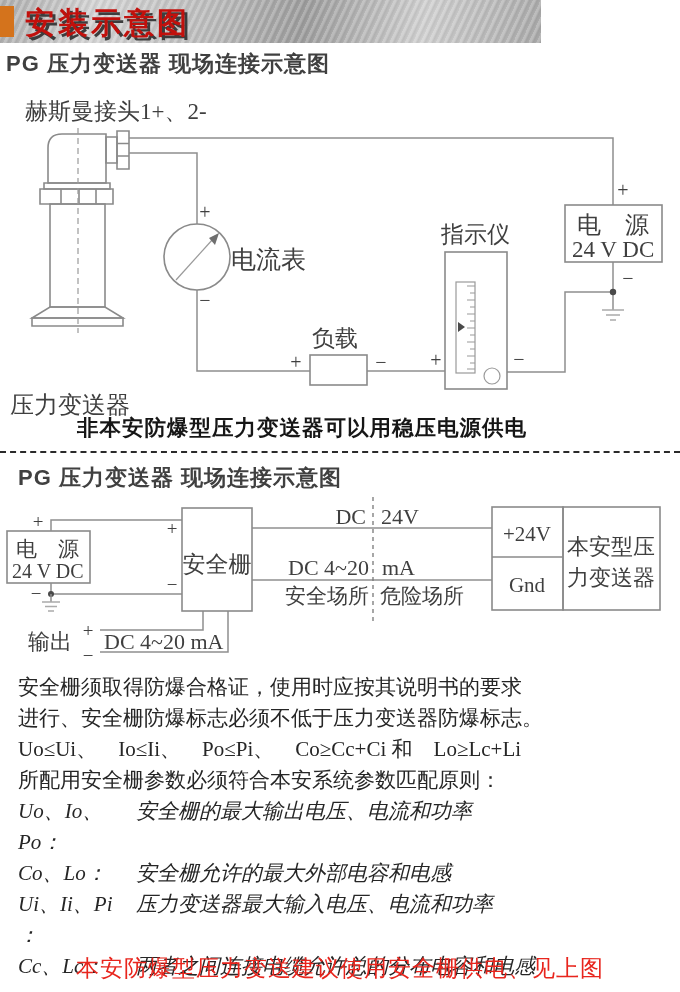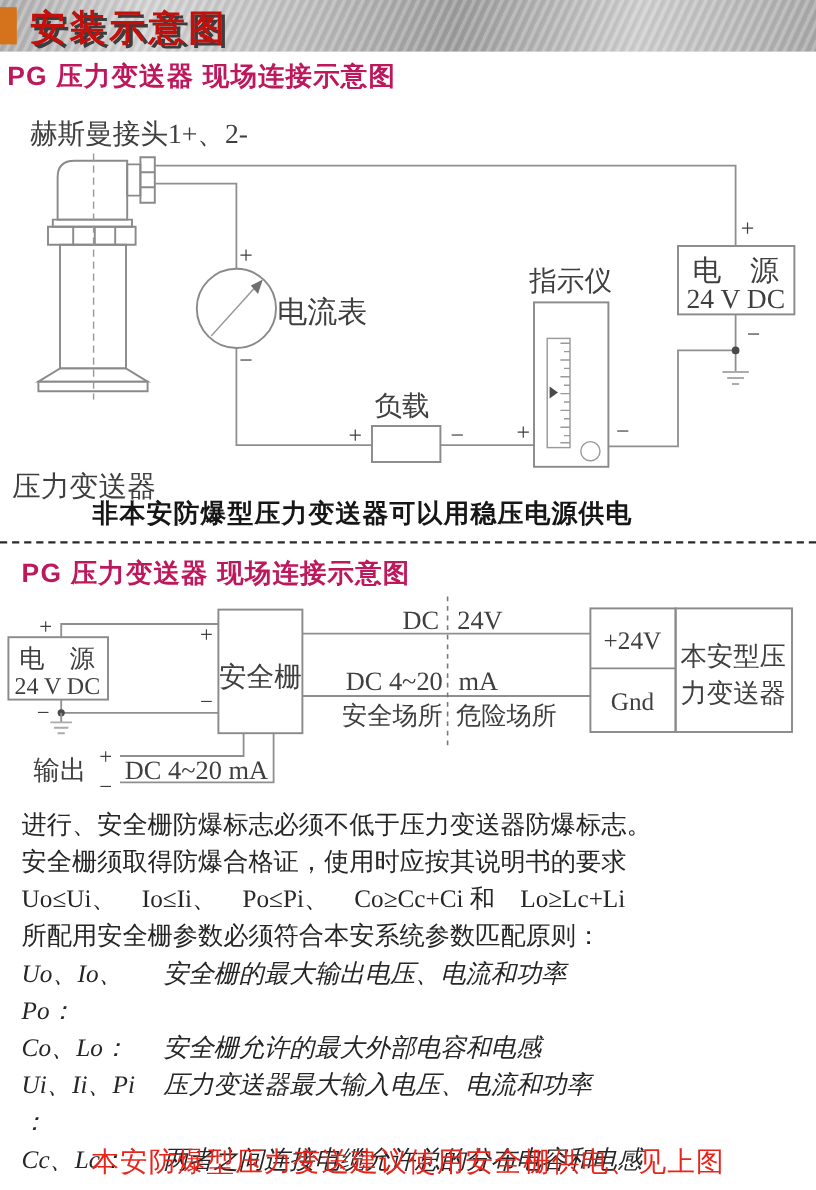--- a/index.html
+++ b/index.html
@@ -1,30 +1,30 @@
 <!DOCTYPE html>
 <html><head>
 <meta charset="utf-8">
 <style>
   html,body{margin:0;padding:0;background:#ffffff;}
   #page{position:relative;width:680px;height:992px;background:#ffffff;overflow:hidden;
         font-family:"Liberation Sans","DejaVu Sans",sans-serif;}
 
   
-  .banner{position:absolute;left:0;top:0;width:680px;height:43px;
+  .banner{position:absolute;left:0;top:0;width:541px;height:43px;
     background:
       repeating-linear-gradient(115deg, rgba(255,255,255,.20) 0px, rgba(255,255,255,.20) 2px,
         rgba(0,0,0,.06) 4px, rgba(255,255,255,0) 7px),
       linear-gradient(100deg,#aeaeae 0%,#d4d4d4 18%,#bcbcbc 38%,#9c9c9c 56%,#d0d0d0 78%,#a8a8a8 100%);}
   .accent-bar{position:absolute;left:0;top:6px;width:14px;height:31px;background:#d4731c;}
   .banner-title{position:absolute;left:25px;top:3px;font-size:30px;font-weight:bold;
     color:#c2100c;letter-spacing:3px;text-shadow:3px 3px 0 #3d3d3d;}
 
   
-  .sec-title{position:absolute;font-size:22px;font-weight:bold;color:#be185d;letter-spacing:1px;}
+  .sec-title{position:absolute;font-size:22px;font-weight:bold;color:#404040;letter-spacing:1px;}
   #sec1-title{left:6px;top:49px;}
   #sec2-title{left:18px;top:463px;}
   .note-bold{position:absolute;left:0;top:413px;width:604px;text-align:center;
     font-size:21.5px;font-weight:bold;color:#161616;letter-spacing:1px;}
   .divider{position:absolute;left:0;top:451px;width:680px;height:0;
     border-top:2px dashed #2a2a2a;}
 
   
   #diagrams{position:absolute;left:0;top:0;}
   .ln{stroke:#8f8f8f;stroke-width:1.5;fill:none;}
@@ -168,22 +168,22 @@
     <text class="dtext" font-size="21" x="527" y="592" text-anchor="middle">Gnd</text>
     <text class="dtext" font-size="22" x="611" y="554" text-anchor="middle">本安型压</text>
     <text class="dtext" font-size="22" x="611" y="585" text-anchor="middle">力变送器</text>
   </svg>
 
   <div class="note-bold">非本安防爆型压力变送器可以用稳压电源供电</div>
 
   <div class="divider"></div>
 
   <div id="paragraphs">
+    <div>安全栅须取得防爆合格证，使用时应按其说明书的要求</div>
     <div>进行、安全栅防爆标志必须不低于压力变送器防爆标志。</div>
-    <div>安全栅须取得防爆合格证，使用时应按其说明书的要求</div>
     <div>Uo≤Ui、　Io≤Ii、　Po≤Pi、　Co≥Cc+Ci 和　Lo≥Lc+Li</div>
     <div>所配用安全栅参数必须符合本安系统参数匹配原则：</div>
     <div class="term-row">
       <span class="term">Uo、Io、Po：</span>
       <span>安全栅的最大输出电压、电流和功率</span>
     </div>
     <div class="term-row">
       <span class="term">Co、Lo：</span>
       <span>安全栅允许的最大外部电容和电感</span>
     </div>

